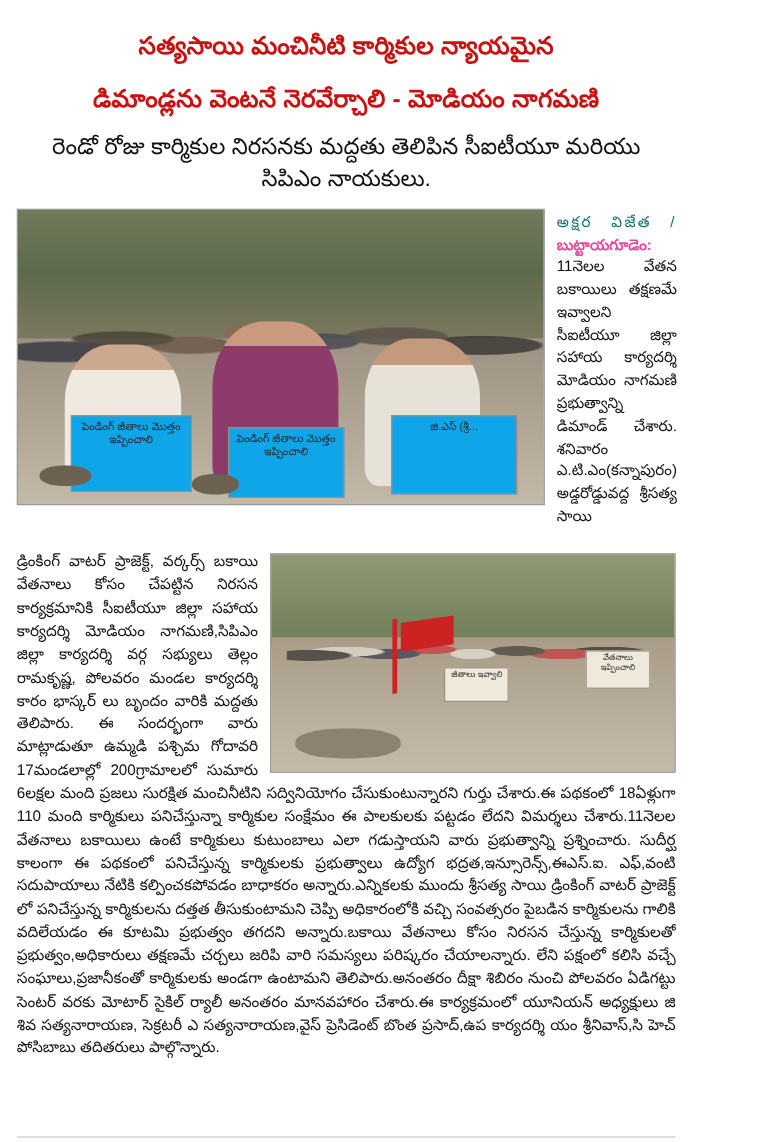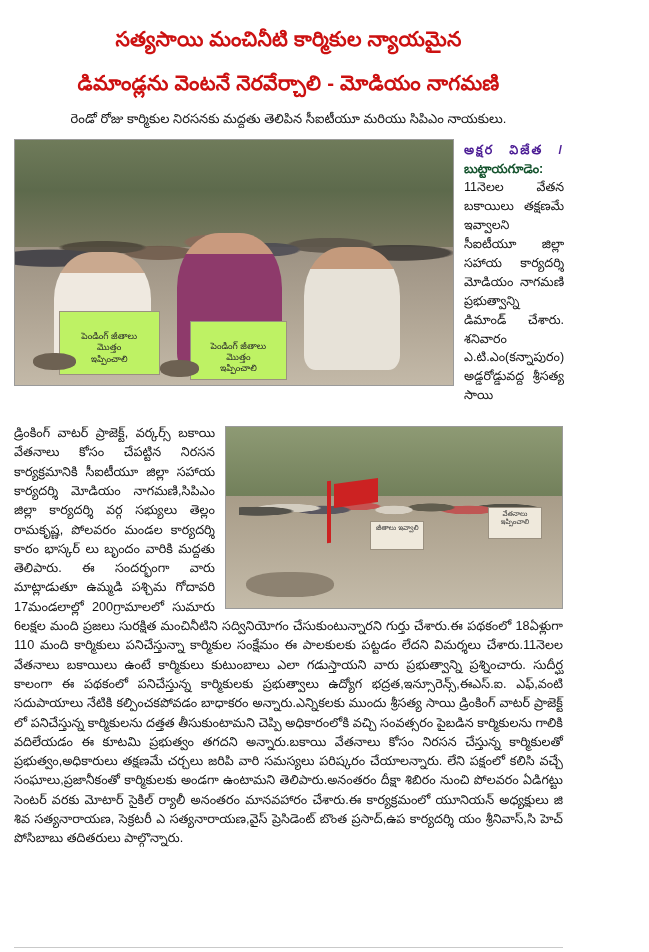--- a/index.html
+++ b/index.html
@@ -29,21 +29,21 @@
     line-height: 1.45;
     letter-spacing: 0.2px;
     margin: 14px 6px 0 6px;
   }
   .headline .line2 {
     display: block;
     margin-top: 14px;
   }
   .subhead {
     text-align: center;
-    font-size: 13px;
+    font-size: 19px;
     color: #111;
     margin: 13px 4px 10px 4px;
     line-height: 1.4;
     font-weight: normal;
   }
   .top-block {
     display: flex;
     align-items: flex-start;
     gap: 10px;
   }
@@ -89,26 +89,26 @@
   .ph-person {
     position: absolute;
     bottom: 6%;
     border-radius: 40% 40% 12% 12%;
   }
   .p1 { left: 9%;  width: 22%; height: 48%; background: linear-gradient(180deg,#caa98f 0 18%, #efe9e0 18% 100%); }
   .p2 { left: 37%; width: 24%; height: 56%; background: linear-gradient(180deg,#c99a7e 0 15%, #8e3a6b 15% 100%); }
   .p3 { left: 66%; width: 22%; height: 50%; background: linear-gradient(180deg,#c49a7c 0 18%, #e7e2d8 18% 100%); }
   .ph-placard {
     position: absolute;
-    background: #bef264;
+    background: #0ea5e9;
     border: 1px solid #9b9180;
     color: #2b2b2b;
     font-size: 9px;
     line-height: 1.25;
-    padding: 19px;
+    padding: 3px;
     box-sizing: border-box;
     text-align: center;
     overflow: hidden;
   }
   .pl1 { left: 10%; bottom: 4%; width: 23%; height: 26%; }
   .pl2 { left: 40%; bottom: 2%; width: 22%; height: 24%; }
   .pl3 { left: 71%; bottom: 3%; width: 24%; height: 27%; }
   .ph-stone {
     position: absolute;
     background: #6d6152;
@@ -117,26 +117,26 @@
 
   .right-col {
     flex: 1 1 auto;
     font-size: 12.6px;
     line-height: 1.5;
     text-align: justify;
     color: #111;
     padding-top: 2px;
   }
   .right-col .kicker {
-    color: #4c1d95;
-    font-weight: bold;
+    color: #0f766e;
+    font-weight: normal;
     letter-spacing: 2px;
   }
   .right-col .place {
-    color: #14532d;
+    color: #ec4899;
     font-weight: bold;
   }
   .right-col p { margin: 0 0 4px 0; }
 
   .body-block {
     margin-top: 15px;
     font-size: 12.7px;
     line-height: 1.52;
     text-align: justify;
     color: #111;
@@ -202,20 +202,21 @@
 
     <div class="photo photo-main">
       <div class="ph-sky"></div>
       <div class="ph-ground"></div>
       <div class="ph-crowd"></div>
       <div class="ph-person p1"></div>
       <div class="ph-person p2"></div>
       <div class="ph-person p3"></div>
       <div class="ph-placard pl1">పెండింగ్ జీతాలు మొత్తం ఇప్పించాలి</div>
       <div class="ph-placard pl2">పెండింగ్ జీతాలు మొత్తం ఇప్పించాలి</div>
+      <div class="ph-placard pl3">జి.ఎస్ (శ్రీ...</div>
       <div class="ph-stone" style="left:4%;bottom:6%;width:10%;height:7%;"></div>
       <div class="ph-stone" style="left:33%;bottom:3%;width:9%;height:7%;"></div>
     </div>
 
     <div class="right-col">
       <p>
         <span class="kicker">అక్షర   విజేత  /</span>
         <span class="place">బుట్టాయగూడెం:</span><span> 11నెలల వేతన బకాయిలు తక్షణమే ఇవ్వాలని సీఐటీయూ జిల్లా సహాయ కార్యదర్శి మోడియం నాగమణి ప్రభుత్వాన్ని డిమాండ్ చేశారు.</span><span>   శనివారం ఎ.టి.ఎం(కన్నాపురం) అడ్డరోడ్డువద్ద శ్రీసత్య సాయి</span>
       </p>
     </div>

